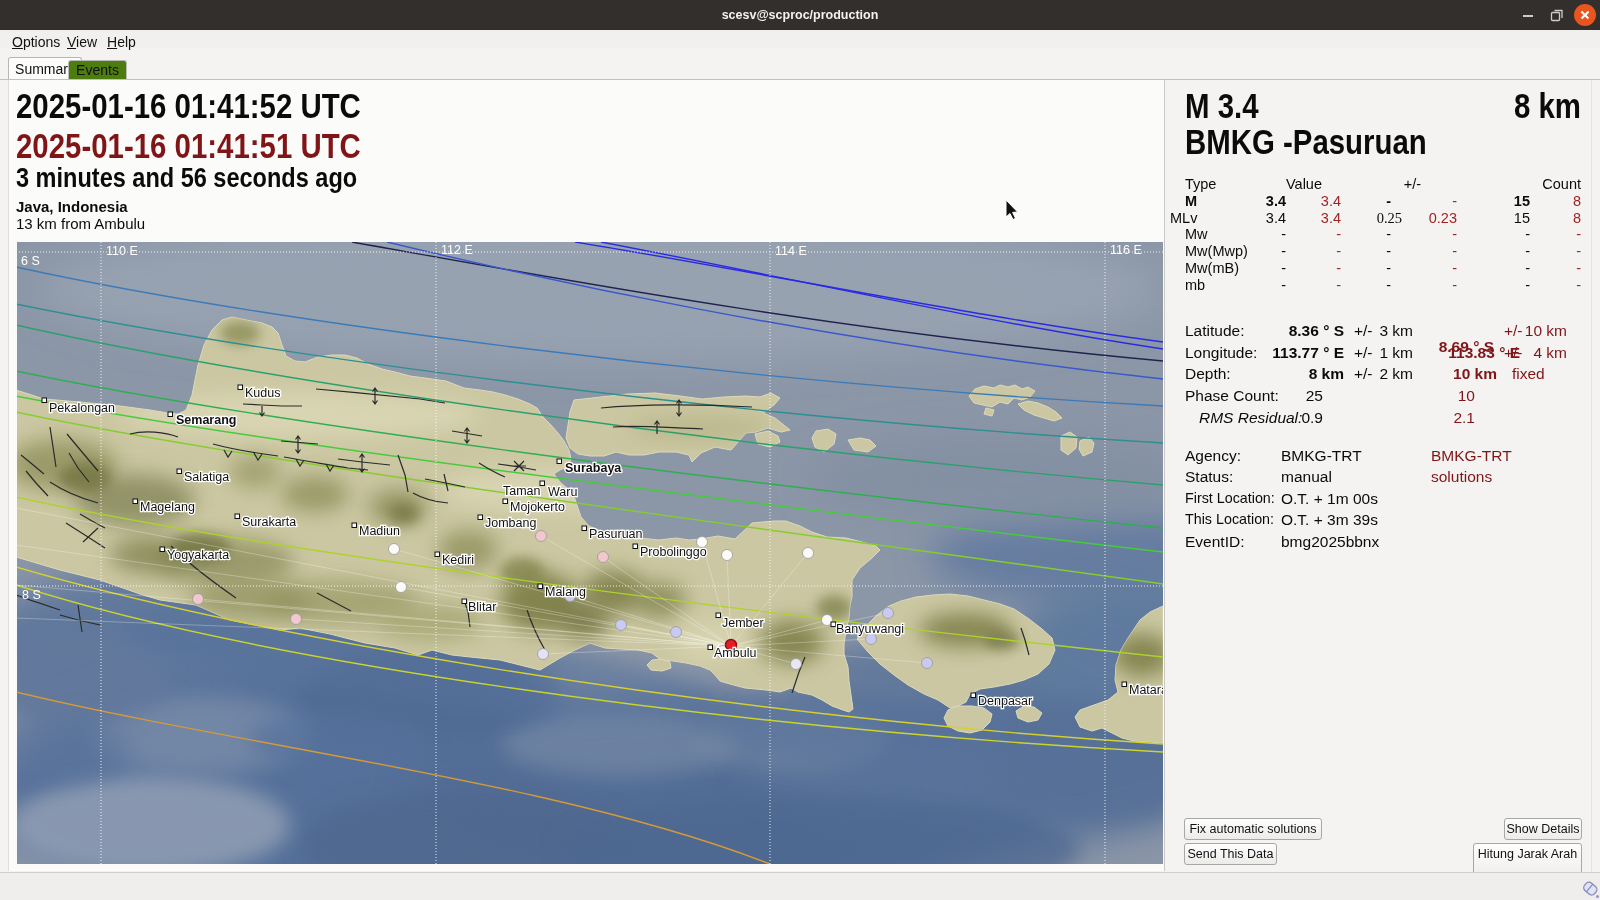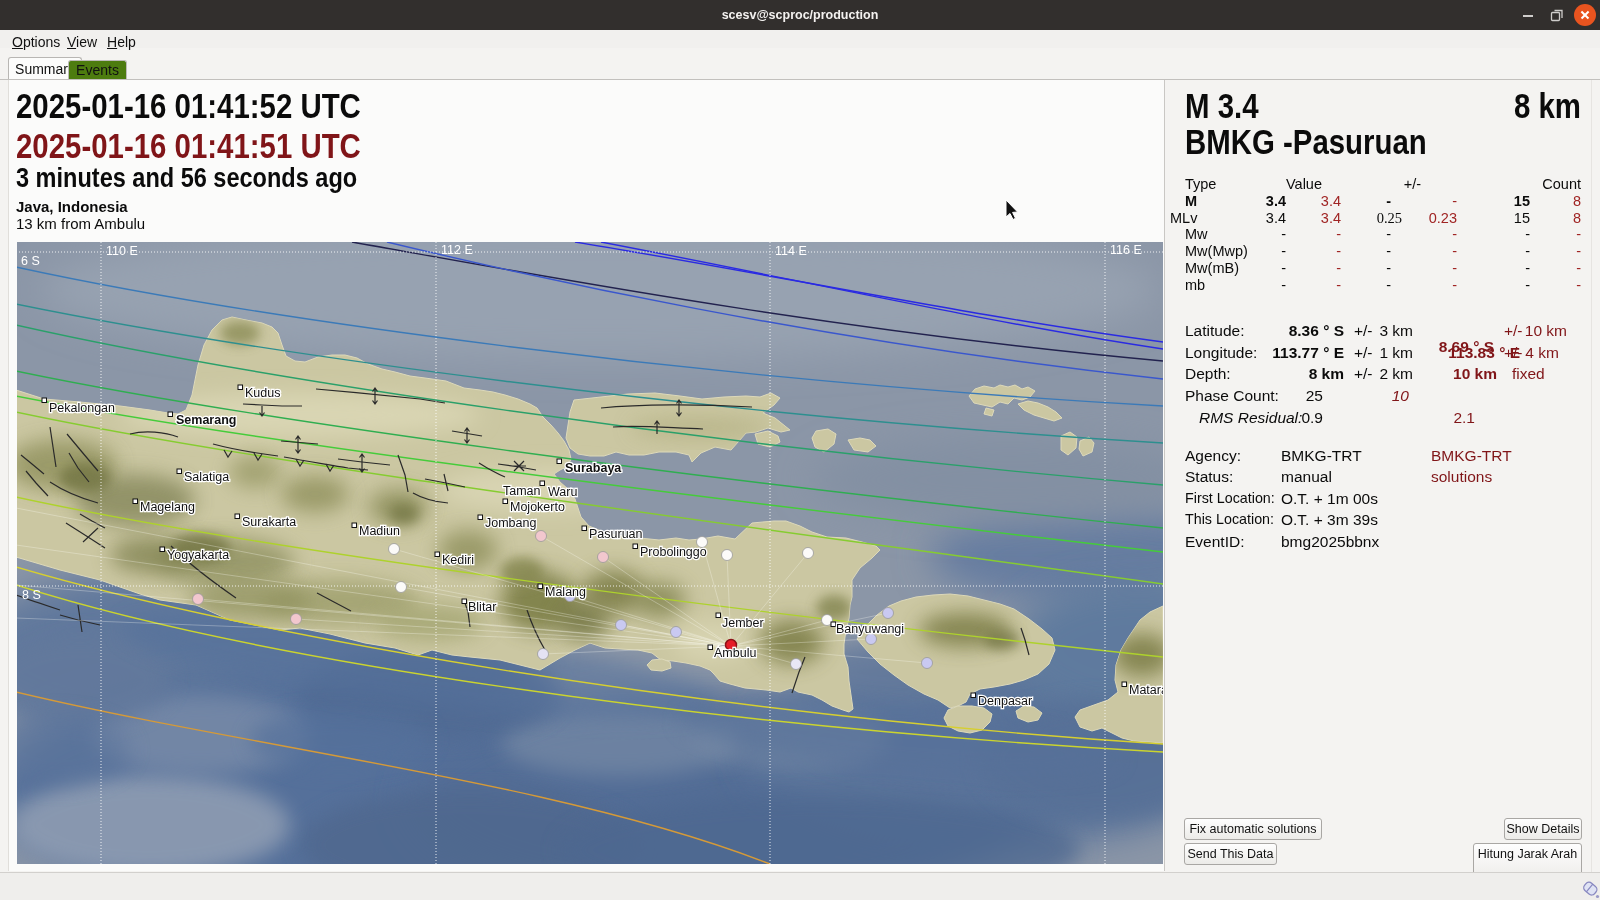--- a/index.html
+++ b/index.html
@@ -407,30 +407,30 @@
   <div class="cell ra" style="left:1373px;top:322px;width:40px;">3 km</div>
   <div class="cell dred b ra" style="left:1394px;top:338px;width:100px;">8.69 ° S</div>
   <div class="cell dred" style="left:1504px;top:322px;">+/-</div>
   <div class="cell dred ra" style="left:1517px;top:322px;width:50px;">10 km</div>
   <div class="cell" style="left:1185px;top:344px;">Longitude:</div>
   <div class="cell b ra" style="left:1244px;top:344px;width:100px;">113.77 ° E</div>
   <div class="cell" style="left:1354px;top:344px;">+/-</div>
   <div class="cell ra" style="left:1373px;top:344px;width:40px;">1 km</div>
   <div class="cell dred b ra" style="left:1394px;top:344px;width:100px;padding-left:26px;">113.83 ° E</div>
   <div class="cell dred" style="left:1504px;top:344px;">+/-</div>
-  <div class="cell dred ra" style="left:1517px;top:344px;width:50px;text-align:center;">4 km</div>
+  <div class="cell dred ra" style="left:1517px;top:344px;width:50px;">4 km</div>
   <div class="cell" style="left:1185px;top:365px;">Depth:</div>
   <div class="cell b ra" style="left:1244px;top:365px;width:100px;">8 km</div>
   <div class="cell" style="left:1354px;top:365px;">+/-</div>
   <div class="cell ra" style="left:1373px;top:365px;width:40px;">2 km</div>
   <div class="cell dred b ra" style="left:1394px;top:365px;width:103px;">10 km</div>
   <div class="cell dred" style="left:1512px;top:365px;">fixed</div>
   <div class="cell" style="left:1185px;top:387px;">Phase Count:</div>
   <div class="cell ra" style="left:1285px;top:387px;width:38px;">25</div>
-  <div class="cell dred ra" style="left:1371px;top:387px;width:38px;font-style:italic;">10</div>
+  <div class="cell dred ra" style="left:1437px;top:387px;width:38px;">10</div>
   <div class="cell" style="left:1199px;top:409px;font-style:italic;">RMS Residual:</div>
   <div class="cell ra" style="left:1285px;top:409px;width:38px;">0.9</div>
   <div class="cell dred ra" style="left:1437px;top:409px;width:38px;">2.1</div>
 </div>
 
 <div id="agblock" class="fs15 rp">
   <div class="cell" style="left:1185px;top:447px;">Agency:</div>
   <div class="cell" style="left:1281px;top:447px;">BMKG-TRT</div>
   <div class="cell dred" style="left:1431px;top:447px;">BMKG-TRT</div>
   <div class="cell" style="left:1185px;top:468px;">Status:</div>

